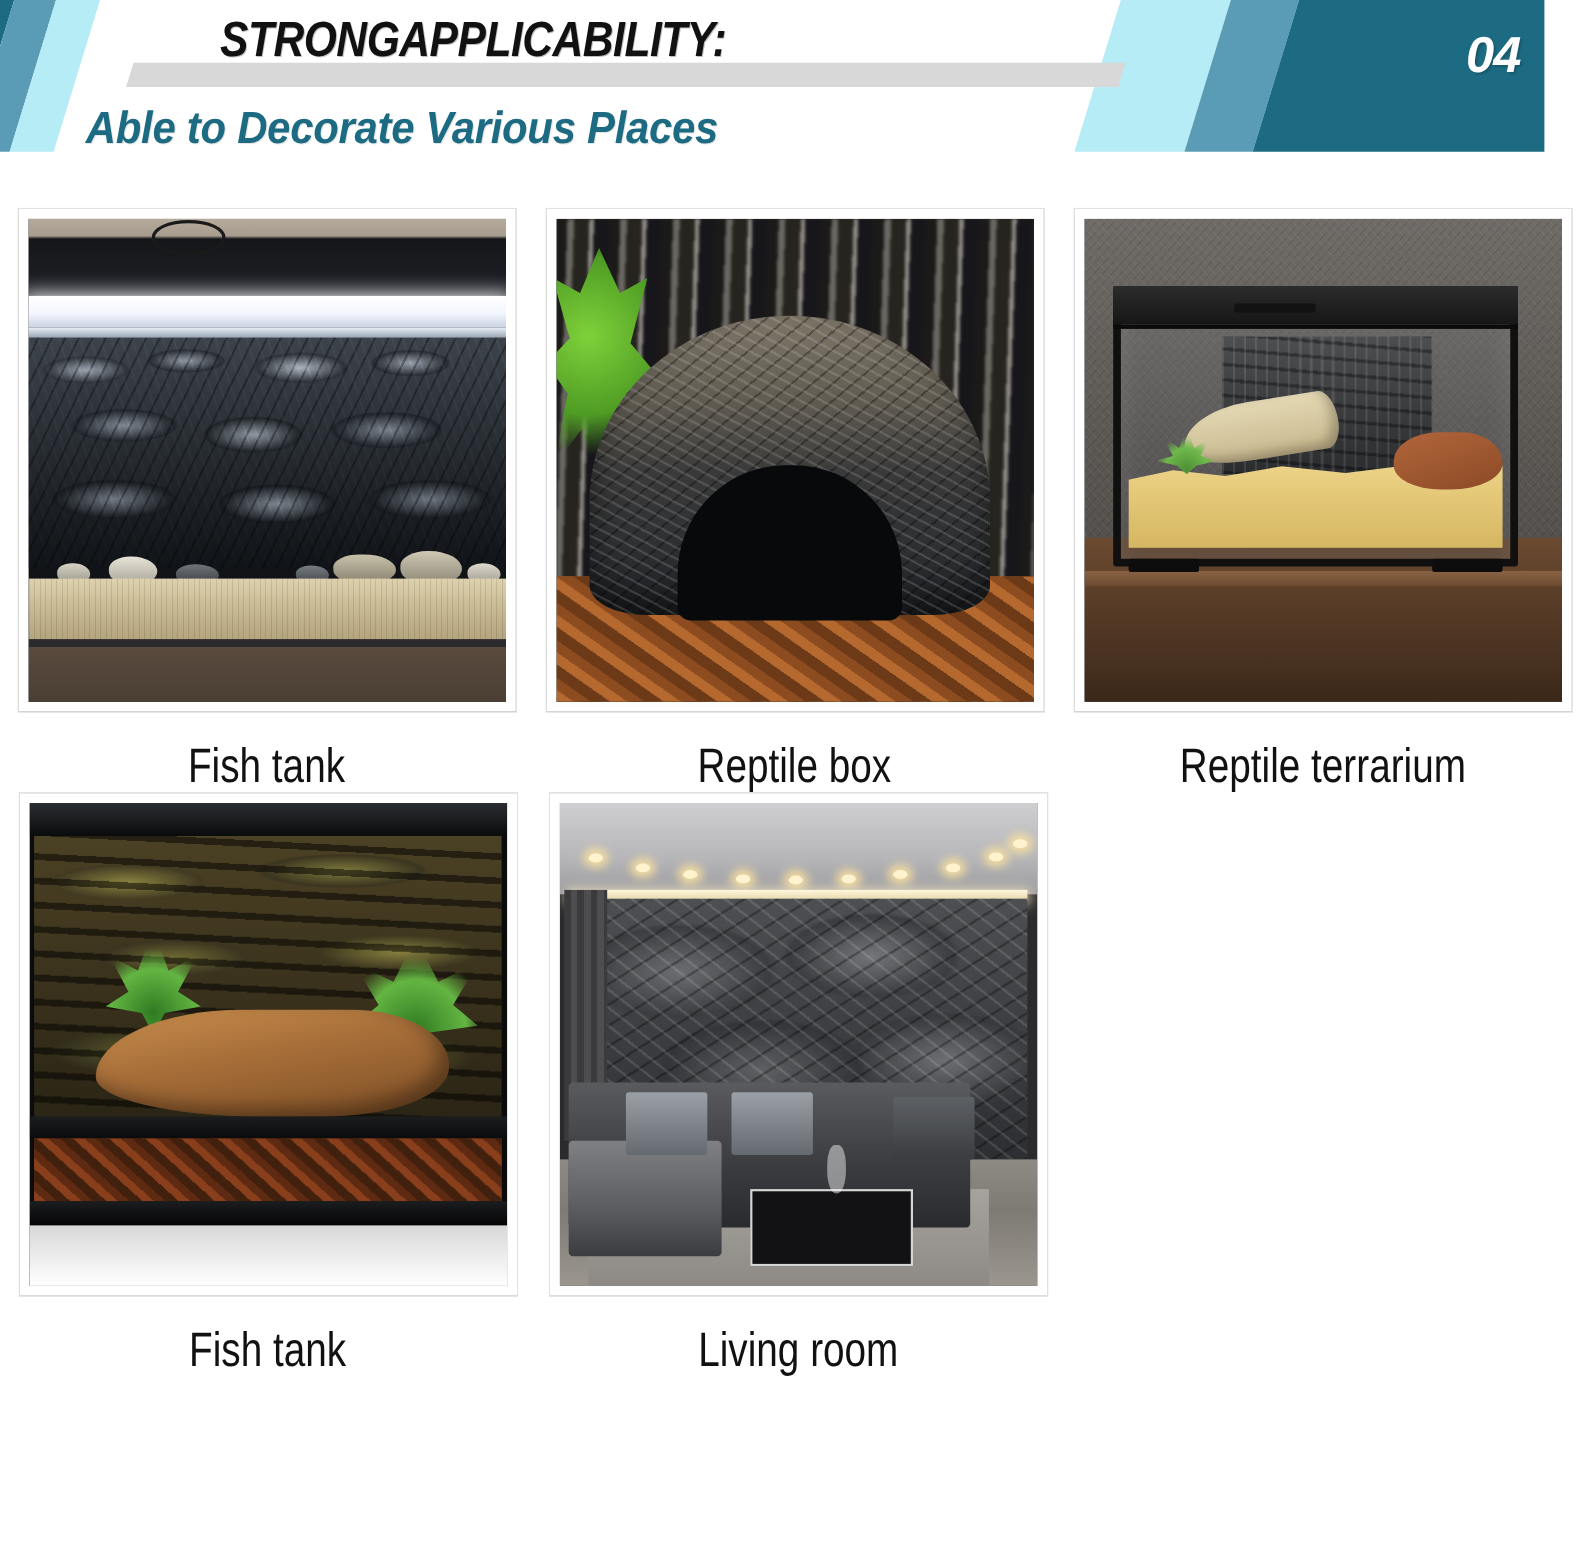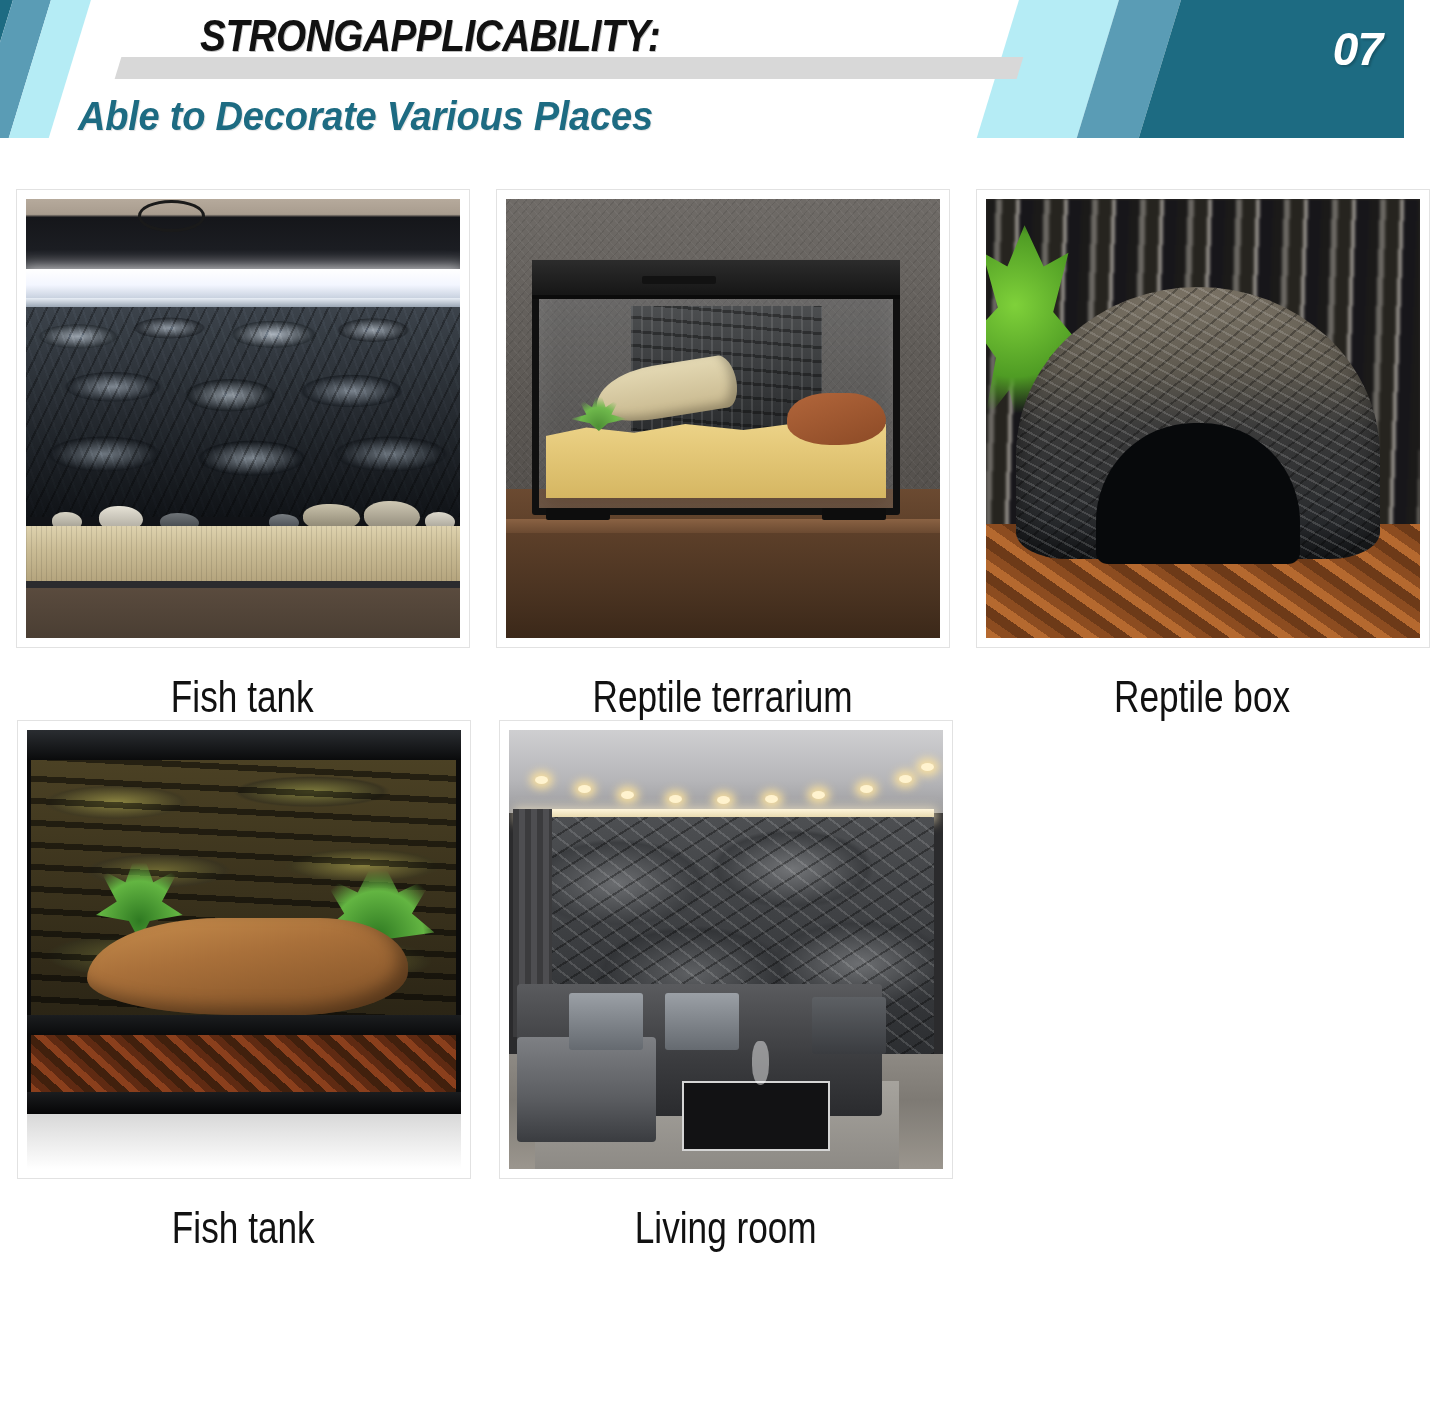--- a/index.html
+++ b/index.html
@@ -485,21 +485,21 @@
 
   <div class="stripe stripe-r1"></div>
   <div class="stripe stripe-r2"></div>
   <div class="stripe stripe-r3"></div>
 
   <div class="title-bar"></div>
 
   <div class="title-main">STRONGAPPLICABILITY:</div>
   <div class="title-sub">Able to Decorate Various Places</div>
 
-  <div class="issue-number">07</div>
+  <div class="issue-number">04</div>
 </div>
 
 <div class="grid">
 
   <div class="row row-1">
 
     <div class="cell">
       <div class="photo p1">
         <div class="hood"></div>
         <div class="lightbar"></div>
@@ -514,48 +514,48 @@
           <i style="left:78%; top:28%; width:13%; height:70%; background:linear-gradient(180deg,#cfc8b4,#8a8474);"></i>
           <i style="left:92%; top:54%; width:7%;  height:42%; background:linear-gradient(180deg,#ddd9cc,#a09c90);"></i>
         </div>
         <div class="sand"></div>
         <div class="base"></div>
       </div>
       <div class="caption">Fish tank</div>
     </div>
 
     <div class="cell">
+      <div class="photo p3">
+        <div class="barkbg"></div>
+        <div class="chips"></div>
+        <div class="plant"></div>
+        <div class="cave">
+          <div class="mouth"></div>
+        </div>
+      </div>
+      <div class="caption">Reptile box</div>
+    </div>
+
+    <div class="cell">
       <div class="photo p2">
         <div class="wallbg"></div>
         <div class="deskbg"></div>
         <div class="deskedge"></div>
         <div class="tank">
           <div class="lid"></div>
           <div class="rockwall"></div>
           <div class="sand"></div>
           <div class="skull"></div>
           <div class="plant"></div>
           <div class="dish"></div>
           <div class="foot l"></div>
           <div class="foot r"></div>
         </div>
       </div>
       <div class="caption">Reptile terrarium</div>
-    </div>
-
-    <div class="cell">
-      <div class="photo p3">
-        <div class="barkbg"></div>
-        <div class="chips"></div>
-        <div class="plant"></div>
-        <div class="cave">
-          <div class="mouth"></div>
-        </div>
-      </div>
-      <div class="caption">Reptile box</div>
     </div>
 
   </div>
 
   <div class="row row-2">
 
     <div class="cell">
       <div class="photo p4">
         <div class="topframe"></div>
         <div class="mossbg"></div>

